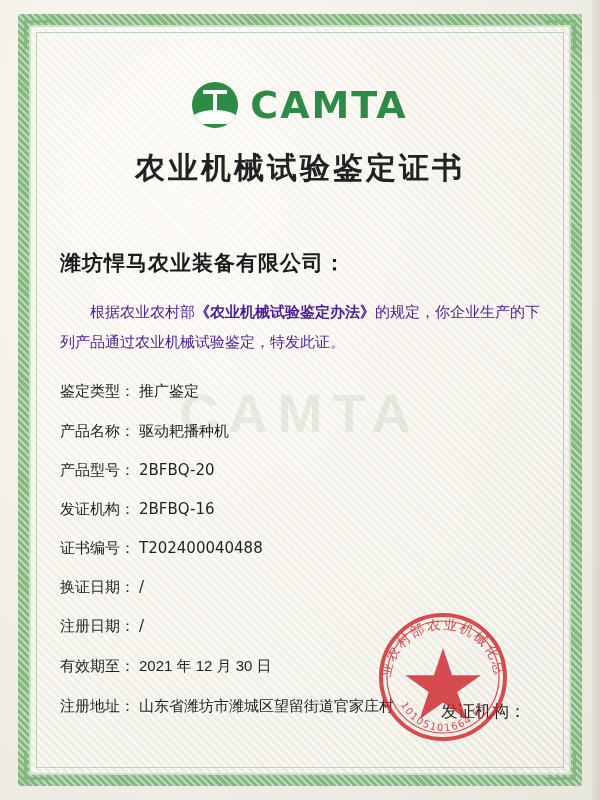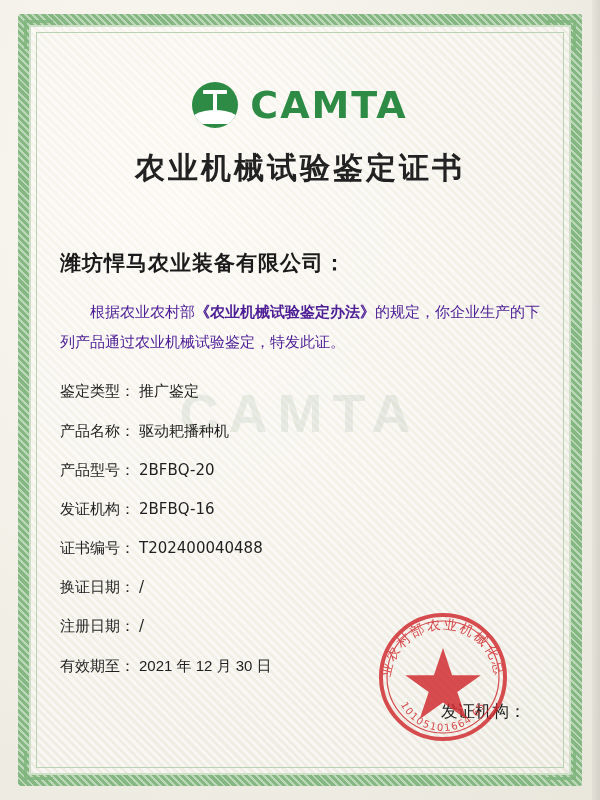--- a/index.html
+++ b/index.html
@@ -329,20 +329,24 @@
       <div class="field-row">
         <span class="field-label">注册日期：</span>
         <span class="field-value">/</span>
       </div>
 
       <div class="field-row">
         <span class="field-label">有效期至：</span>
         <span class="field-value cjk">2021 年 12 月 30 日</span>
       </div>
 
+      <div class="field-row">
+        <span class="field-label">注册地址：</span>
+        <span class="field-value cjk">山东省潍坊市潍城区望留街道官家庄村</span>
+      </div>
 
     </div>
 
     <div id="issuer-block">
       <div class="issuer-row">
         <span>发证机构：</span><span></span>
       </div>
     </div>
 
     <div id="seal">

